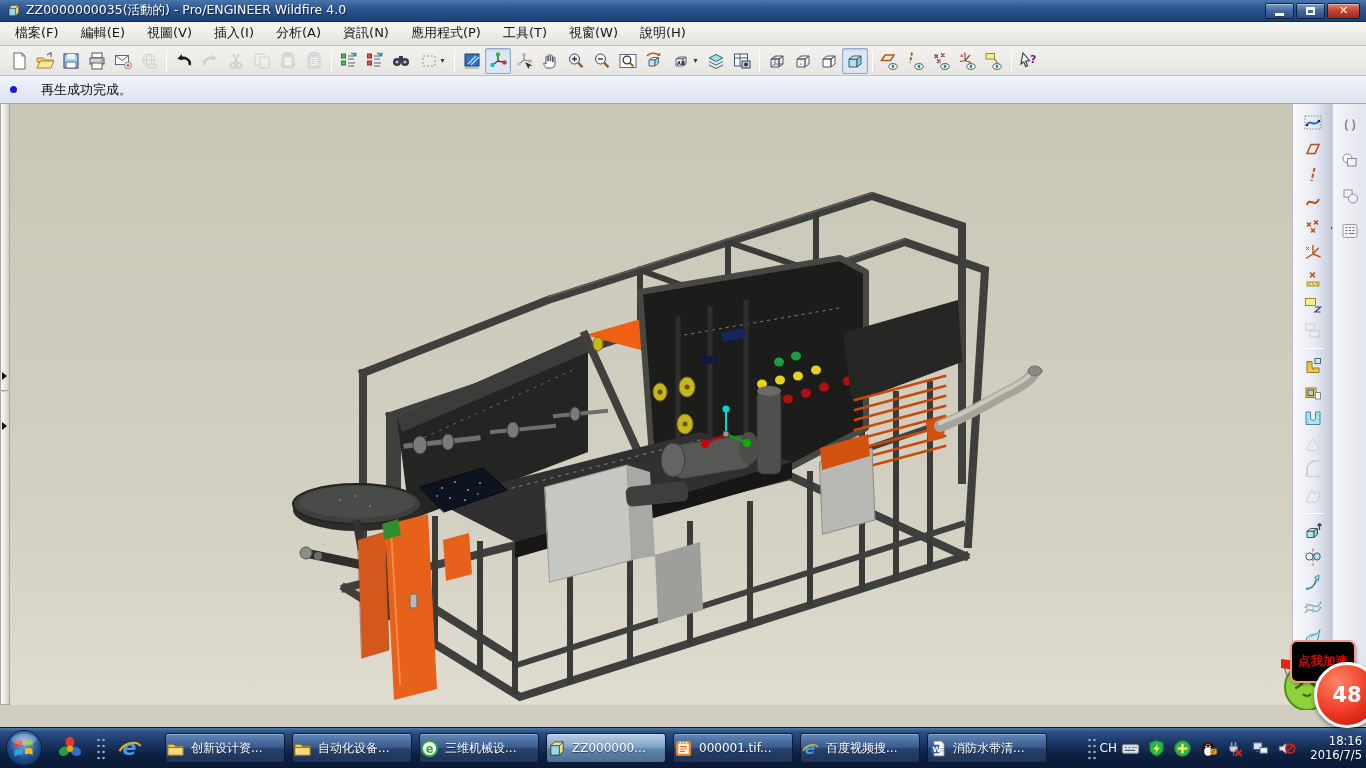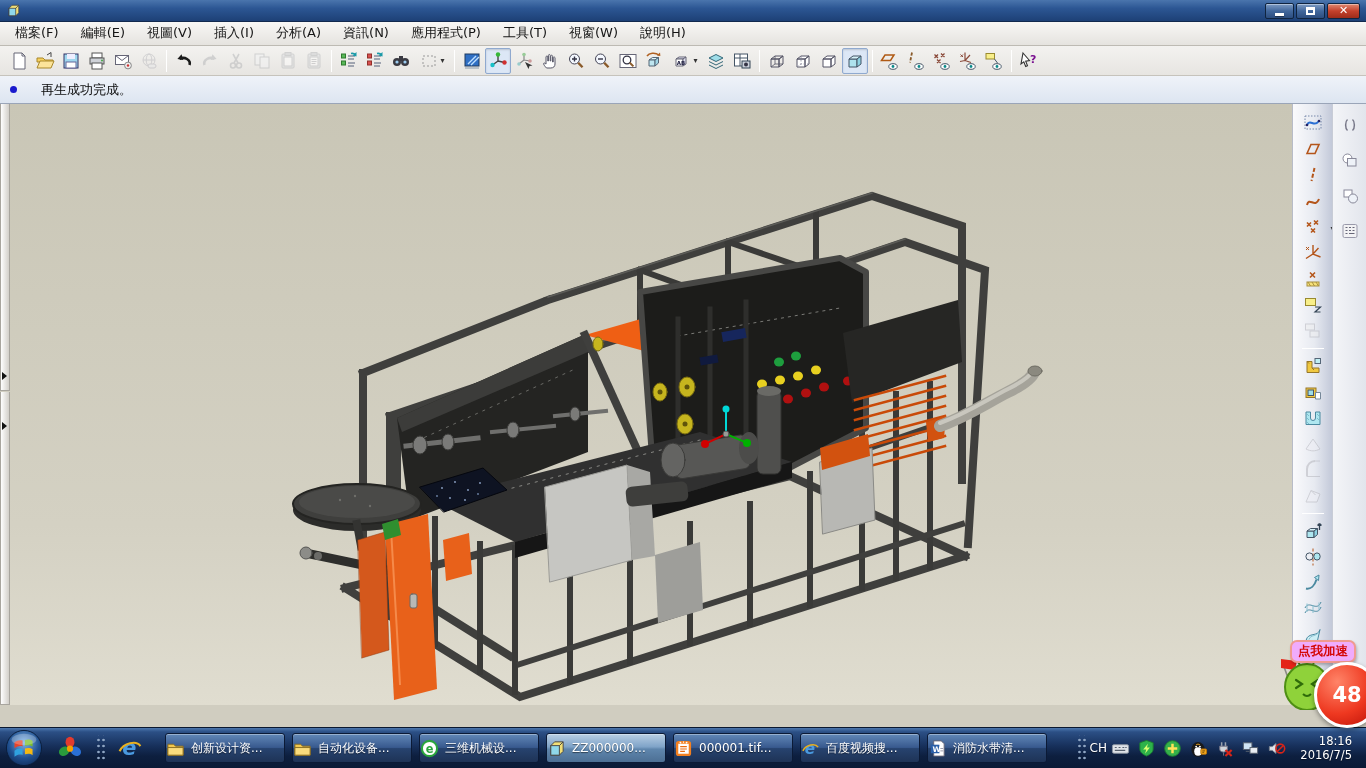--- a/index.html
+++ b/index.html
@@ -76,49 +76,50 @@
 #startorb{width:38px;height:38px;margin-left:5px;flex:none}
 #quick{display:flex;align-items:center;margin-left:14px;gap:12px}
 .ql{width:26px;height:26px}
 .tb-dots{width:10px;height:26px;background-image:radial-gradient(#8fa6c4 1px,transparent 1.3px);background-size:5px 6px;background-position:1px 2px;flex:none}
 #tkbtns{display:flex;align-items:center;gap:7px;margin-left:22px}
 .tkbtn{width:120px;height:30px;border-radius:3px;border:1px solid #0b1a36;display:flex;align-items:center;gap:6px;padding:0 0;
  background:linear-gradient(#6288b8 0%,#38598e 48%,#27436f 52%,#1e3356 100%);box-shadow:inset 0 1px rgba(255,255,255,.35)}
 .tkbtn.active{background:linear-gradient(#b9cfe4 0%,#7fa3c8 46%,#5f86ad 54%,#4c6f94 100%)}
 .tkbtn .icon{width:19px;height:19px;flex:none}
 .tkbtn .lbl{color:#fff;font-size:12px;white-space:nowrap;overflow:hidden;text-overflow:ellipsis;text-shadow:0 1px 1px rgba(0,0,0,.5)}
-#tray{margin-left:auto;display:flex;align-items:center;gap:4px;padding-right:14px}
+#tray{margin-left:auto;display:flex;align-items:center;gap:4px;padding-right:4px}
 #lang{color:#fff;font-size:12px;text-shadow:0 1px 1px rgba(0,0,0,.5)}
 .trayic{width:19px;height:19px}
 #clock{color:#fff;font-size:11.5px;line-height:1.25;text-align:right;text-shadow:0 1px 1px rgba(0,0,0,.5);margin-left:4px;width:58px}
 
 
 #speedup{position:absolute;right:0;top:628px;width:86px;height:102px;z-index:60}
-#speedup .bubble{position:absolute;left:10px;top:12px;background:#f0abfc;border:2px solid #f09a90;border-radius:7px;
- padding:1px 6px;color:#d40808;font-weight:bold;font-size:12.5px;white-space:nowrap;box-shadow:1px 2px 3px rgba(0,0,0,.25)}
+#speedup .bubble{position:absolute;left:10px;top:12px;background:#000000;border:2px solid #f09a90;border-radius:7px;
+ padding:11px 6px;color:#d40808;font-weight:bold;font-size:12.5px;white-space:nowrap;box-shadow:1px 2px 3px rgba(0,0,0,.25)}
 #speedup .alien{position:absolute;left:0px;top:24px}
 .score-ball{position:absolute;left:34px;top:34px;width:66px;height:66px;border-radius:50%;border:3px solid #fff;
  background:radial-gradient(circle at 34% 28%,#ff8468,#ee3820 55%,#b80e06 100%);display:flex;align-items:center;justify-content:center;
  color:#fff;font-size:21px;font-weight:bold;box-shadow:0 2px 5px rgba(0,0,0,.4)}
 
 .icon svg,.ql svg,.trayic svg,.ss-light svg{display:block;width:100%;height:100%}
 </style>
 </head>
 <body>
 
 <div id="screen">
 
   <div id="titlebar">
     <span class="icon appicon">
         <svg viewBox="0 0 20 20">
           <path d="M4 7l4-4h9v10l-4 4H4z" fill="#f2df76" stroke="#444"></path>
           <rect x="4" y="7" width="9" height="10" fill="#8fd8ea" stroke="#444"></rect>
           <path d="M13 7l4-4" stroke="#444"></path>
         </svg>
       </span>
+    <span id="wtitle">ZZ0000000035(活動的) - Pro/ENGINEER Wildfire 4.0</span>
     <div class="winbtns">
       <div class="win-btn">
           <span class="glyph-min"></span>
         </div>
       <div class="win-btn">
           <span class="glyph-max"></span>
         </div>
       <div class="win-btn close">
           <span>✕</span>
         </div>

